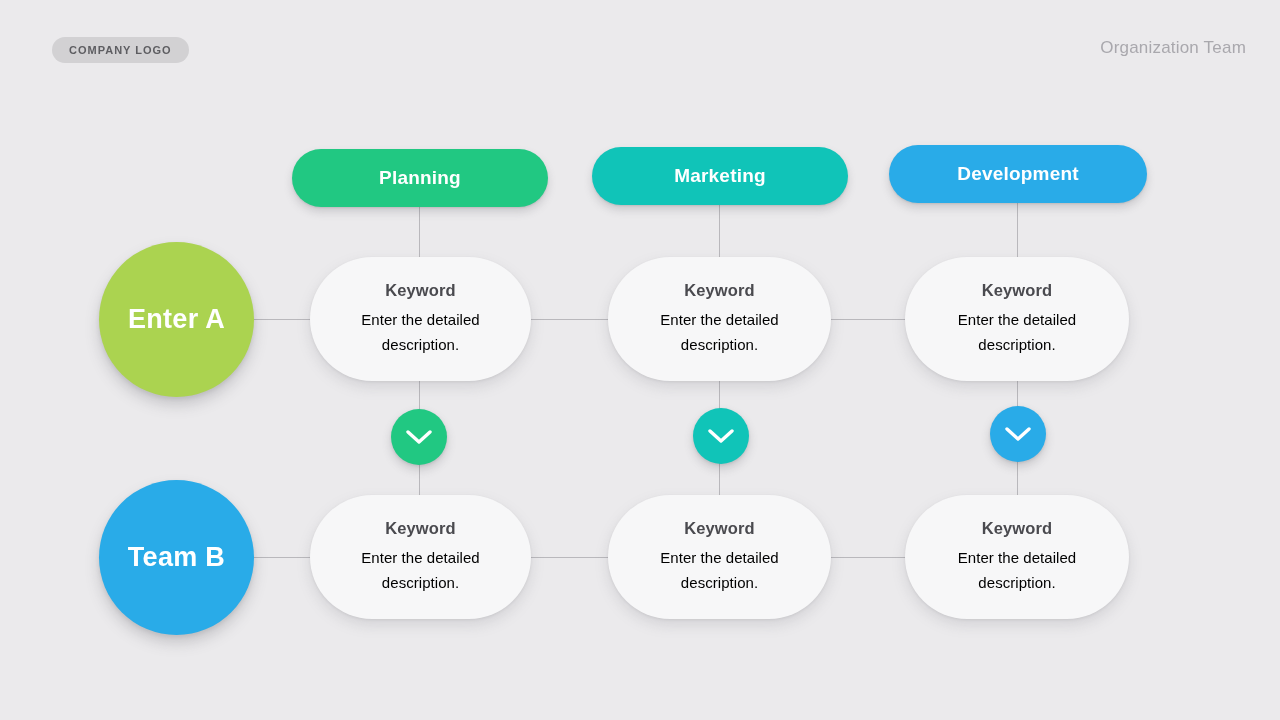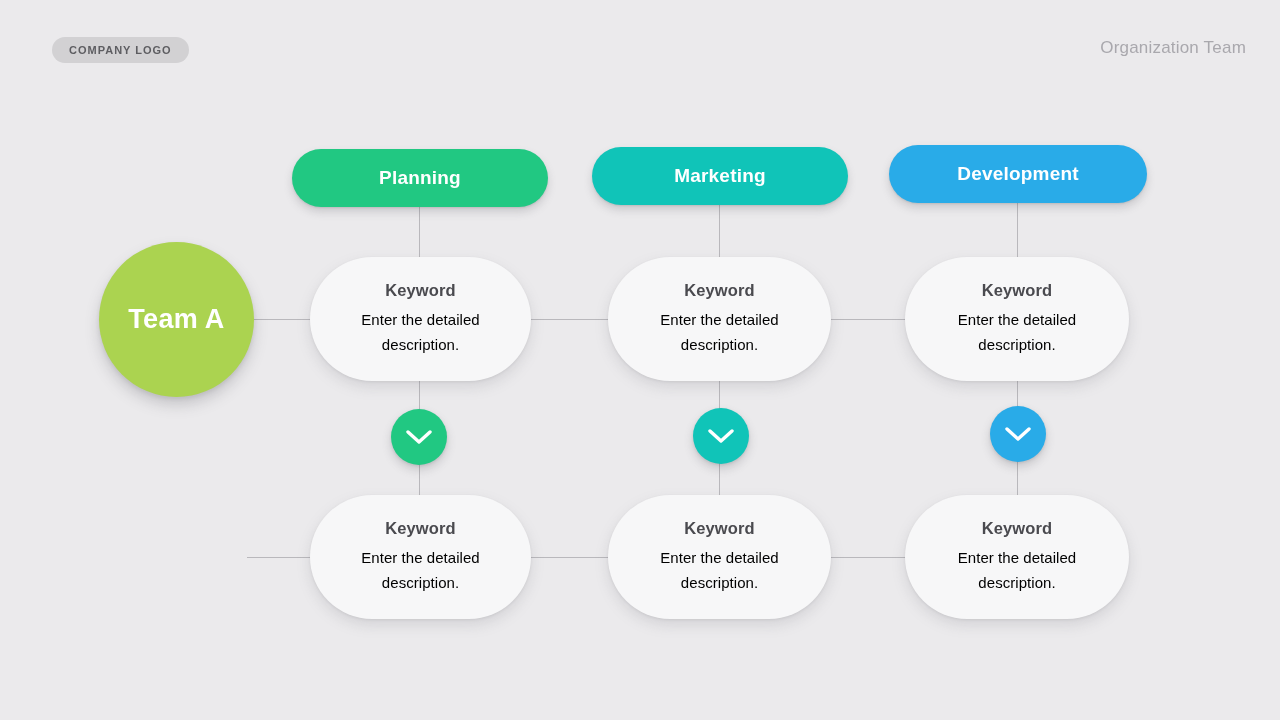--- a/index.html
+++ b/index.html
@@ -111,21 +111,24 @@
     <span>Planning</span>
   </div>
   <div class="col-pill" style="left:889px; top:145px; width:258px; height:58px; background:#29abe8;">
     <span>Development</span>
   </div>
   <div class="col-pill" style="left:592px; top:147px; width:256px; height:58px; background:#10c4b8;">
     <span>Marketing</span>
   </div>
 
   <div class="team-circle" style="left:99px; top:242px; width:155px; height:155px; background:#abd350;">
-    <span>Team A</span>
+    <span>Enter A</span>
+  </div>
+  <div class="team-circle" style="left:99px; top:480px; width:155px; height:155px; background:#29abe8;">
+    <span>Team B</span>
   </div>
 
   <div class="card" style="left:310px; top:257px; width:221px; height:124px;">
     <div class="card-title">Keyword</div>
     <div class="card-desc">Enter the detailed description.</div>
   </div>
   <div class="card" style="left:608px; top:257px; width:223px; height:124px;">
     <div class="card-title">Keyword</div>
     <div class="card-desc">Enter the detailed description.</div>
   </div>

